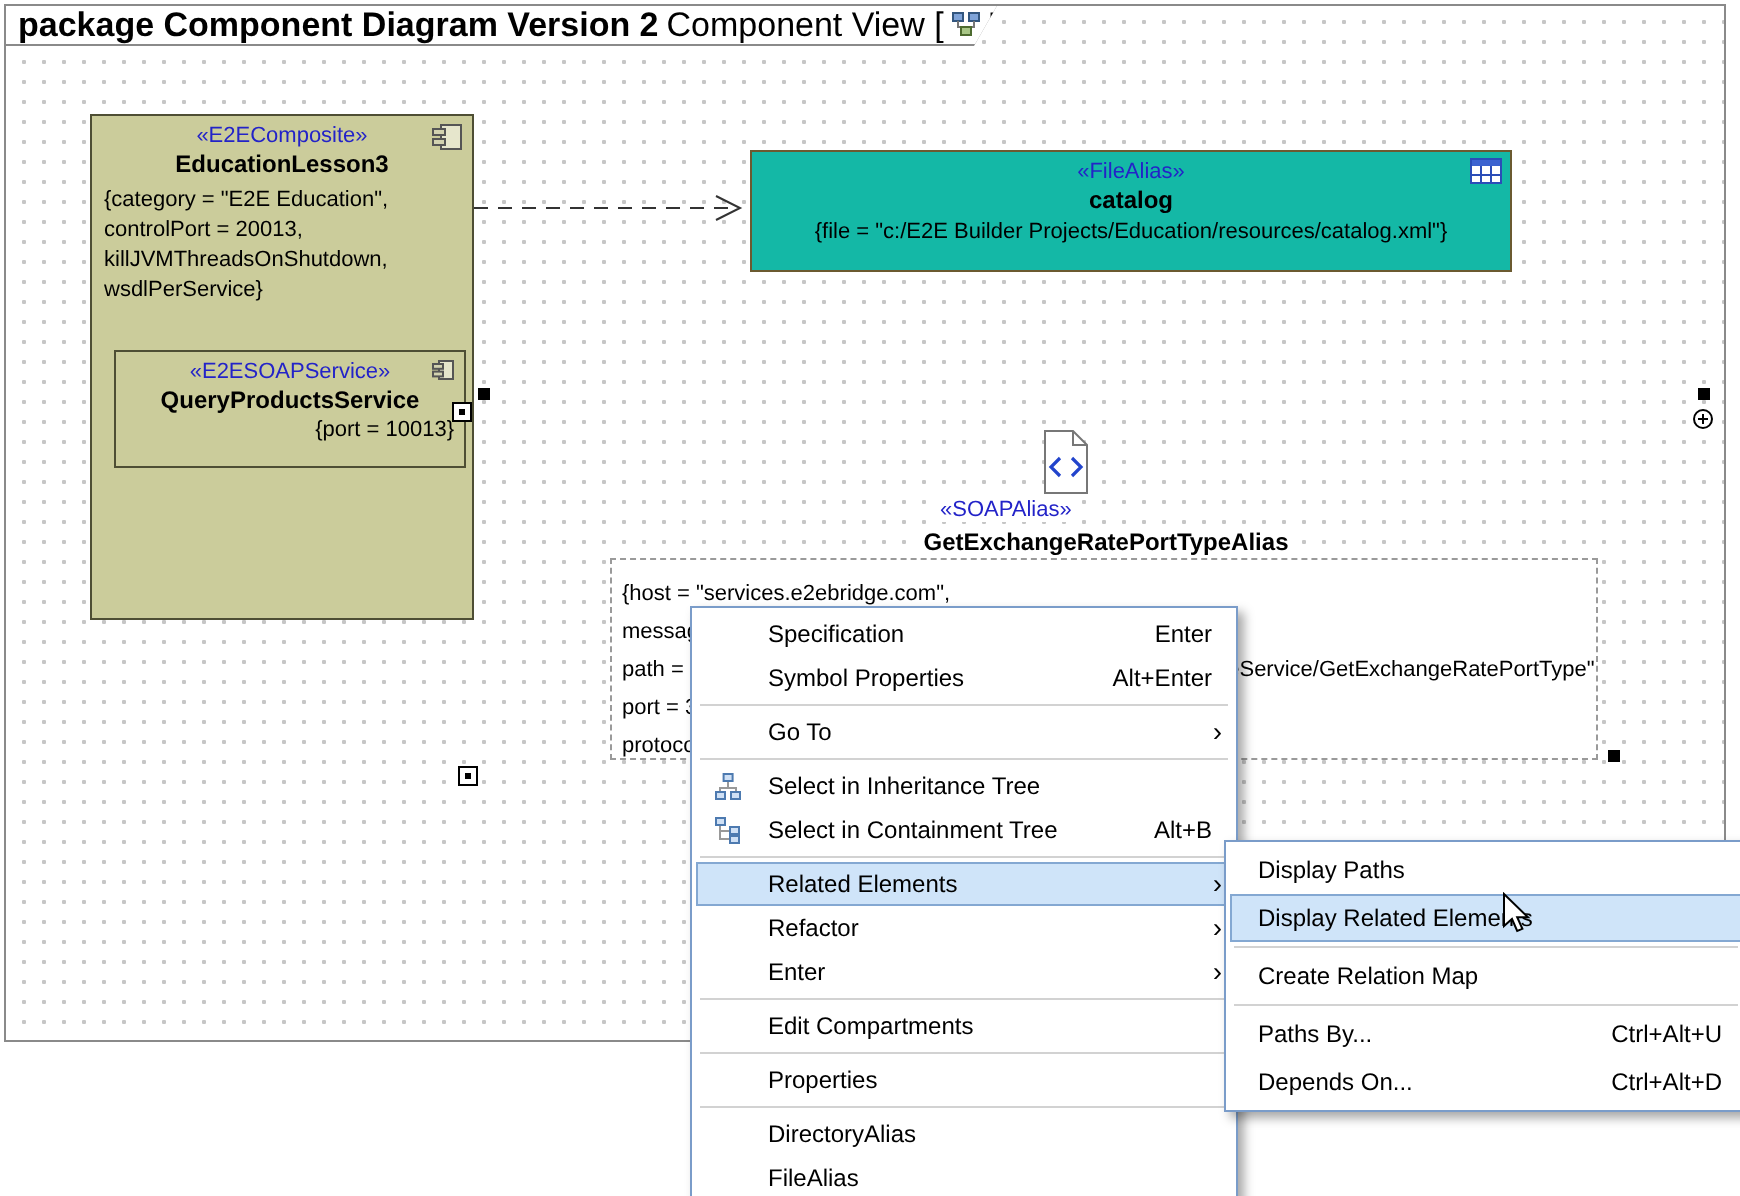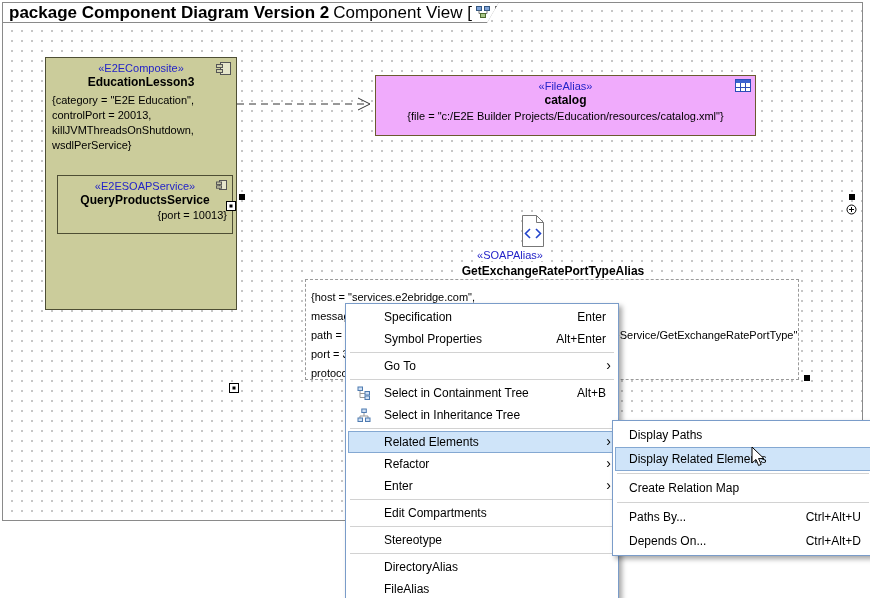--- a/index.html
+++ b/index.html
@@ -13,30 +13,30 @@
   
   .tab-border{position:absolute;left:2px;top:2px;width:497px;height:21px;background:#8a8a8a;
               clip-path:polygon(0 0,100% 0,calc(100% - 12px) 100%,0 100%);}
   .tab-fill{position:absolute;left:1px;top:1px;width:495px;height:19px;background:#fff;
             clip-path:polygon(0 0,100% 0,calc(100% - 11px) 100%,0 100%);
             display:flex;align-items:center;gap:4px;padding-left:6px;font-size:17px;white-space:nowrap;}
   .tab-bold{font-weight:bold;}
   
   .box{position:absolute;border:1px solid #4e4e34;box-sizing:border-box;}
   .olive{background:#cbcc9b;}
-  .orange{background:#f0abfc;border-color:#6b5a30;}
+  .orange{background:#14b8a6;border-color:#6b5a30;}
   .stereo{text-align:center;font-size:11px;color:#2323c8;margin-top:4px;}
   .bname{text-align:center;font-size:12px;font-weight:bold;margin-top:1px;}
   .props{font-size:11px;line-height:15px;padding:4px 5px 0 6px;text-align:left;}
   .icon-tr{position:absolute;top:3px;right:4px;line-height:0;}
   .rt{text-align:right;font-size:11px;padding-right:5px;margin-top:2px;}
   .ct{text-align:center;font-size:11px;margin-top:3px;white-space:nowrap;overflow:hidden;}
   
   .soap-icon{position:absolute;left:519px;top:214px;line-height:0;}
-  .soap-stereo{position:absolute;left:444px;top:249px;width:132px;text-align:center;font-size:11px;color:#2323c8;}
+  .soap-stereo{position:absolute;left:468px;top:249px;width:132px;text-align:left;font-size:11px;color:#2323c8;}
   .soap-stereo span,.soap-name span{background:#fff;padding:0 2px;}
   .soap-name{position:absolute;left:437px;top:264px;width:232px;text-align:center;font-size:12px;font-weight:bold;}
   .dashedbox{position:absolute;left:305px;top:279px;width:494px;height:101px;border:1px dashed #9a9a9a;
              background:#fff;box-sizing:border-box;overflow:hidden;}
   .dashedbox .pline{font-size:11px;line-height:19px;white-space:nowrap;padding-left:5px;}
   .dashedbox .pwrap{padding-top:8px;}
   
   .dep-arrow{position:absolute;left:237px;top:94px;line-height:0;}
   
   .handle{position:absolute;width:6px;height:6px;background:#000;}
@@ -168,57 +168,57 @@
       <span class="ms">Alt+Enter</span>
     </div>
     <div class="sep"></div>
     <div class="mi">
       <span class="ml">Go To</span>
       <span class="arr">›</span>
     </div>
     <div class="sep"></div>
     <div class="mi">
       <span class="mic"><svg width="14" height="14">
+            <path d="M7 5 v3 M3 11 v-3 h8 v3" stroke="#999" fill="none"></path>
+            <rect x="4.8" y="1" width="4.5" height="3.5" fill="#cfe0f5" stroke="#4d7ab0"></rect>
+            <rect x="1" y="10" width="4.5" height="3.5" fill="#cfe0f5" stroke="#4d7ab0"></rect>
+            <rect x="8.5" y="10" width="4.5" height="3.5" fill="#cfe0f5" stroke="#4d7ab0"></rect>
+          </svg></span>
+      <span class="ml">Select in Inheritance Tree</span>
+    </div>
+    <div class="mi">
+      <span class="mic"><svg width="14" height="14">
             <path d="M3 4.5 v7 h5 M3 7.5 h5" stroke="#999" fill="none"></path>
             <rect x="1" y="1" width="4.5" height="3.5" fill="#cfe0f5" stroke="#4d7ab0"></rect>
             <rect x="8" y="5.5" width="4.5" height="3.5" fill="#cfe0f5" stroke="#4d7ab0"></rect>
             <rect x="8" y="10" width="4.5" height="3.5" fill="#cfe0f5" stroke="#4d7ab0"></rect>
           </svg></span>
       <span class="ml">Select in Containment Tree</span>
       <span class="ms">Alt+B</span>
     </div>
-    <div class="mi">
-      <span class="mic"><svg width="14" height="14">
-            <path d="M7 5 v3 M3 11 v-3 h8 v3" stroke="#999" fill="none"></path>
-            <rect x="4.8" y="1" width="4.5" height="3.5" fill="#cfe0f5" stroke="#4d7ab0"></rect>
-            <rect x="1" y="10" width="4.5" height="3.5" fill="#cfe0f5" stroke="#4d7ab0"></rect>
-            <rect x="8.5" y="10" width="4.5" height="3.5" fill="#cfe0f5" stroke="#4d7ab0"></rect>
-          </svg></span>
-      <span class="ml">Select in Inheritance Tree</span>
-    </div>
     <div class="sep"></div>
     <div class="mi hl">
       <span class="ml">Related Elements</span>
       <span class="arr">›</span>
     </div>
     <div class="mi">
       <span class="ml">Refactor</span>
       <span class="arr">›</span>
     </div>
     <div class="mi">
       <span class="ml">Enter</span>
       <span class="arr">›</span>
     </div>
     <div class="sep"></div>
     <div class="mi">
       <span class="ml">Edit Compartments</span>
     </div>
     <div class="sep"></div>
     <div class="mi">
-      <span class="ml">Stereotype</span>
+      <span class="ml">Properties</span>
     </div>
     <div class="sep"></div>
     <div class="mi">
       <span class="ml">DirectoryAlias</span>
     </div>
     <div class="mi">
       <span class="ml">FileAlias</span>
     </div>
   </div>
 

